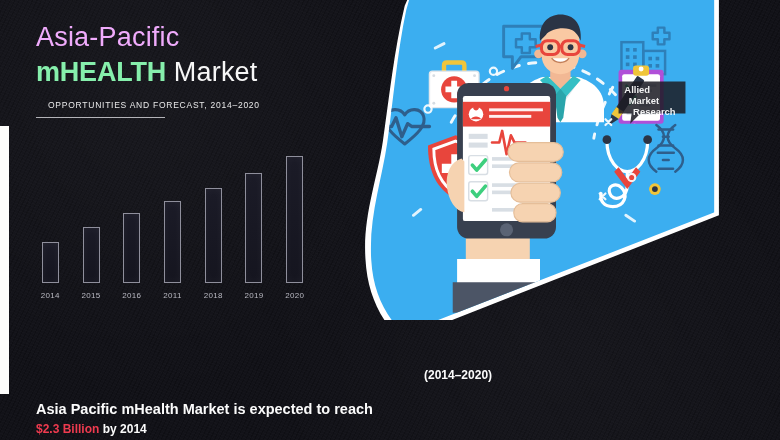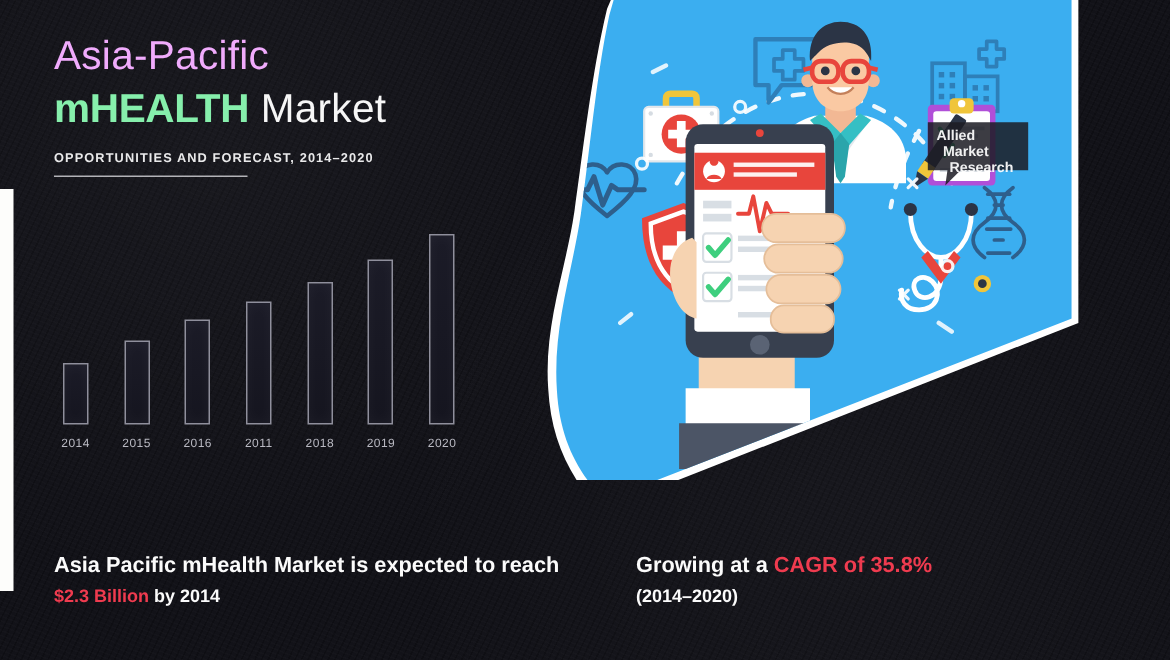--- a/index.html
+++ b/index.html
@@ -38,22 +38,22 @@
   .h-line1{
     font-size:27px;font-weight:400;color:#f0abfc;letter-spacing:.2px;
     line-height:1.18;white-space:nowrap;
   }
   .h-line2{
     font-size:27px;font-weight:400;color:#f7f7f7;letter-spacing:.2px;
     line-height:1.18;margin-top:3px;white-space:nowrap;
   }
   .h-line2 .accent{font-weight:700;color:#86efac;letter-spacing:-.2px;}
   .h-sub{
-    margin-top:11px;font-size:8.5px;font-weight:700;color:#e9e9ea;
-    letter-spacing:.75px;white-space:nowrap;
+    margin-top:11px;font-size:8.5px;font-weight:400;color:#e9e9ea;
+    letter-spacing:.75px;white-space:nowrap;margin-left:12px;
   }
   .h-rule{margin-top:7px;width:129px;height:1px;background:#cfcfd3;opacity:.85;}
 
   
   .chart{position:absolute;left:30px;top:150px;width:285px;height:155px;z-index:4;}
   .bars{position:absolute;left:0;bottom:22px;width:100%;height:133px;
         display:flex;align-items:flex-end;}
   .barcell{flex:1;display:flex;justify-content:center;align-items:flex-end;height:100%;}
   .bar{
     width:17px;border:1px solid #8f8f9c;
@@ -64,21 +64,21 @@
   .xcell{flex:1;text-align:center;font-size:8px;color:#b9b9c2;letter-spacing:.3px;
          line-height:18px;}
 
   
   .cap{position:absolute;z-index:4;color:#fbfbfb;}
   .cap-left{left:36px;top:366px;width:350px;}
   .cap-right{left:424px;top:366px;width:330px;}
   .cap-l1{font-size:14.5px;font-weight:700;line-height:1.52;}
   .cap-l2{font-size:12px;font-weight:700;line-height:1.52;}
   .cap .red{color:#ef3b4f;}
-  .nowrap{white-space:nowrap;}
+  .nowrap{white-space:nowrap;margin-top:32px;}
 </style>
 </head>
 <body>
 
 <div id="stage">
 
   <div id="bluepanel">
     <svg viewBox="0 0 480 440" xmlns="http://www.w3.org/2000/svg">
       <defs>
         <clipPath id="blueclip">
@@ -374,17 +374,16 @@
         <div class="xcell">2020</div>
       </div>
   </div>
 
   <div class="cap cap-left">
     <div class="cap-l1 nowrap">Asia Pacific mHealth Market is expected to reach</div>
     <div class="cap-l2"><span class="red">$2.3 Billion</span><span> by 2014</span></div>
   </div>
 
   <div class="cap cap-right">
-    <div class="cap-l1 nowrap"><span>Growing at a </span><span class="red">CAGR of 35.8%</span></div>
     <div class="cap-l2">(2014–2020)</div>
   </div>
 
 </div>
 
 </body></html>

